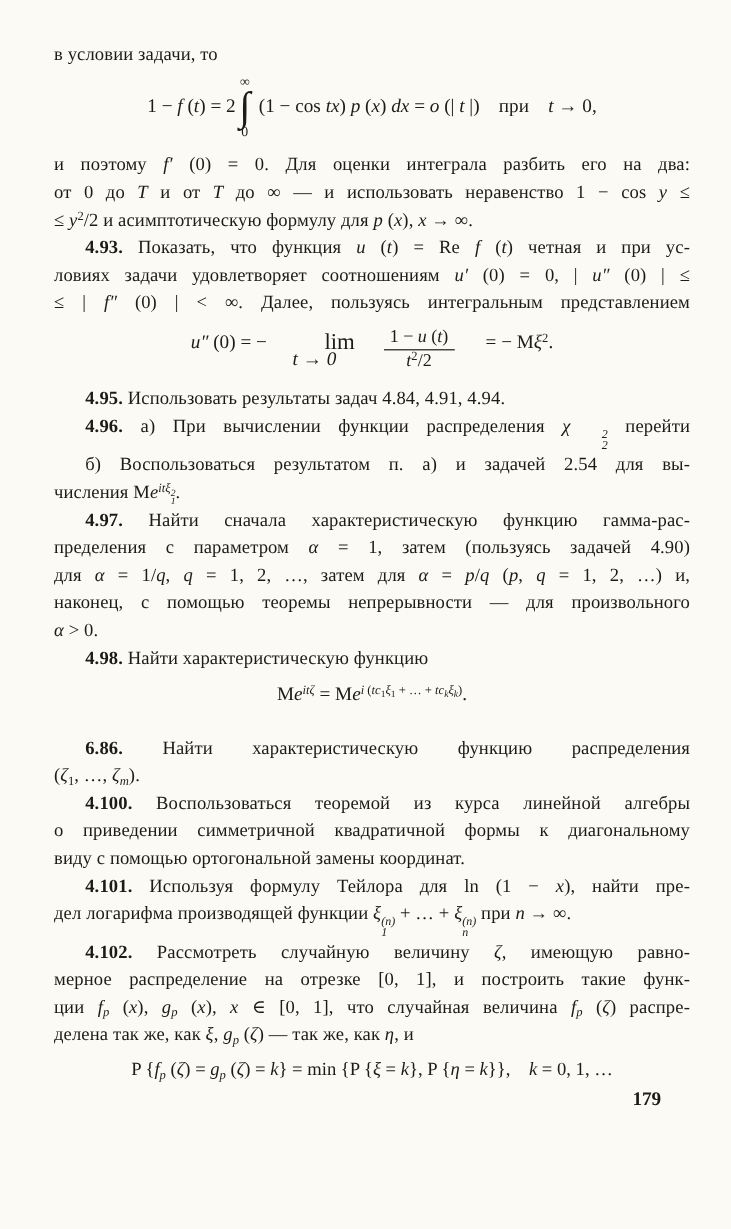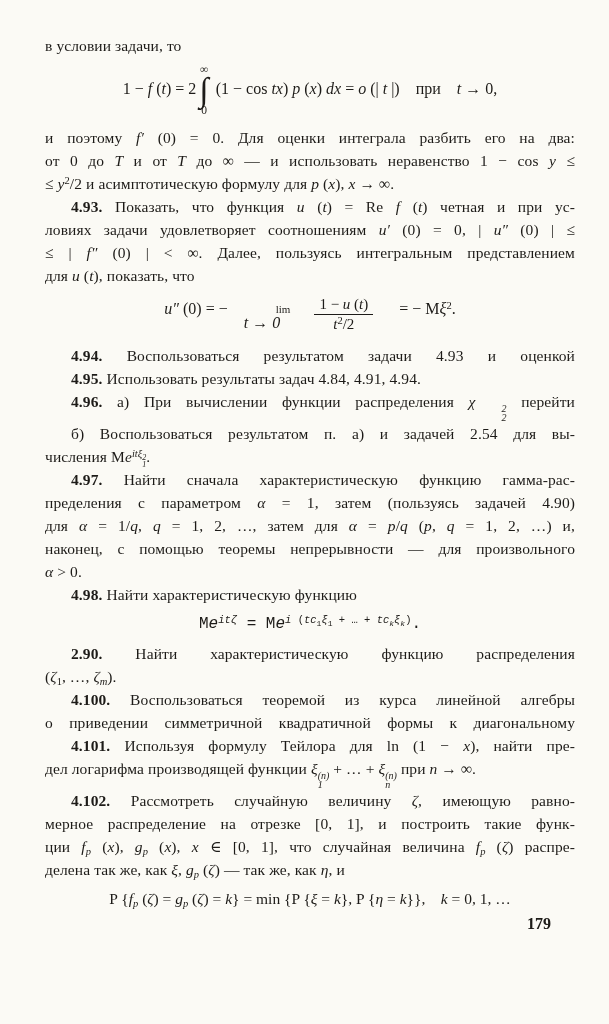--- a/index.html
+++ b/index.html
@@ -22,35 +22,35 @@
   sup.s,sub.s{font-size:10.5px;line-height:0;letter-spacing:0;}
   sup.s{vertical-align:5px;}
   sub.s{vertical-align:-3px;}
   sup.s .s{font-size:8px;}
   .formula{
     font-size:16px;line-height:1.2;
     text-align:center;text-align-last:center;
   }
   .f-492{margin:7px 0 10px;}
   .f-493{margin:9px 0 12px;}
-  .f-498{margin:9px 0 8px;font-family:Liberation Mono, monospace;}
+  .f-498{margin:9px 0 24px;}
   .f-4102{margin:9px 0 4px;font-size:15.5px;}
   
   .intg{display:inline-flex;flex-direction:column;align-items:center;
         vertical-align:middle;margin:0 3px;}
   .ib{font-size:11.5px;line-height:11px;}
   .isign{font-size:34px;line-height:30px;font-weight:400;}
   
   .frac{display:inline-block;text-align:center;vertical-align:-15px;
         margin:0 22px;font-size:15px;}
   .fnum{display:block;border-bottom:1.2px solid #1d1b18;padding:0 5px 1px;line-height:17px;}
   .fden{display:block;padding-top:1px;line-height:16px;}
   
   .lim{display:inline-block;text-align:center;vertical-align:-14px;margin:0 2px;}
-  .limtop{display:block;font-size:11px;line-height:16px;margin-left:42px;}
+  .limtop{display:block;font-size:19px;line-height:16px;margin-left:42px;}
   .limbot{display:block;font-size:16px;line-height:12px;font-style:italic;text-align:right;}
   
   .ss{display:inline-flex;flex-direction:column;align-items:flex-start;
       vertical-align:-5px;font-style:italic;letter-spacing:0;}
   .sst{font-size:10px;line-height:9px;}
   .ssb{font-size:10px;line-height:9px;}
   sup.s .ss{vertical-align:-3px;}
   sup.s .sst,sup.s .ssb{font-size:8px;line-height:7px;}
   .pagenum{
     text-align:right;font-weight:bold;font-size:16px;
@@ -74,27 +74,25 @@
       </div>
       <div class="block">
         <div class="line"><span>и поэтому </span><span class="i">f′</span><span> (0) = 0. Для оценки интеграла разбить его на два:</span></div>
         <div class="line"><span>от 0 до </span><span class="i">T</span><span> и от </span><span class="i">T</span><span> до ∞ — и использовать неравенство 1 − cos </span><span class="i">y</span><span> ≤</span></div>
         <div class="line last"><span>≤ </span><span class="i">y</span><sup class="s">2</sup><span>/2 и асимптотическую формулу для </span><span class="i">p</span><span> (</span><span class="i">x</span><span>), </span><span class="i">x</span><span> → ∞.</span></div>
       </div>
       <div class="block">
         <div class="line ind"><span class="b">4.93.</span><span> Показать, что функция </span><span class="i">u</span><span> (</span><span class="i">t</span><span>) = Re </span><span class="i">f</span><span> (</span><span class="i">t</span><span>) четная и при ус-</span></div>
         <div class="line"><span>ловиях задачи удовлетворяет соотношениям </span><span class="i">u′</span><span> (0) = 0, | </span><span class="i">u″</span><span> (0) | ≤</span></div>
         <div class="line"><span>≤ | </span><span class="i">f″</span><span> (0) | &lt; ∞. Далее, пользуясь интегральным представлением</span></div>
-        <div class="line last"><span>для </span><span class="i">u</span><span> (</span><span class="i">t</span><span>), показать, что</span></div>
       </div>
       <div class="block">
         <div class="formula f-493"><span class="i">u″</span><span> (0) = − </span><span class="lim"><span class="limtop">lim</span><span class="limbot">t → 0</span></span><span class="frac"><span class="fnum"><span>1 − </span><span class="i">u</span><span> (</span><span class="i">t</span><span>)</span></span><span class="fden"><span class="i">t</span><sup class="s">2</sup><span>/2</span></span></span><span> = − M</span><span class="i">ξ</span><sup class="s">2</sup><span>.</span></div>
       </div>
       <div class="block">
-        <div class="line ind"><span class="b">4.94.</span><span> Воспользоваться результатом задачи 4.93 и оценкой</span></div>
       </div>
       <div class="block">
         <div class="line ind last"><span class="b">4.95.</span><span> Использовать результаты задач 4.84, 4.91, 4.94.</span></div>
       </div>
       <div class="block">
         <div class="line ind"><span class="b">4.96.</span><span> а) При вычислении функции распределения </span><span class="i">χ</span><span class="ss">
             <span class="sst">2</span>
             <span class="ssb">2</span>
           </span><span> перейти</span></div>
       </div>
@@ -112,26 +110,27 @@
         <div class="line"><span>наконец, с помощью теоремы непрерывности — для произвольного</span></div>
         <div class="line last"><span class="i">α</span><span> &gt; 0.</span></div>
       </div>
       <div class="block">
         <div class="line ind last"><span class="b">4.98.</span><span> Найти характеристическую функцию</span></div>
       </div>
       <div class="block">
         <div class="formula f-498"><span>M</span><span class="i">e</span><sup class="s"><span class="i">itζ</span></sup><span> = M</span><span class="i">e</span><sup class="s"><span class="i">i</span><span> (</span><span class="i">tc</span><sub class="s">1</sub><span class="i">ξ</span><sub class="s">1</sub><span> + … + </span><span class="i">tc</span><sub class="s"><span class="i">k</span></sub><span class="i">ξ</span><sub class="s"><span class="i">k</span></sub><span>)</span></sup><span>.</span></div>
       </div>
       <div class="block">
-        <div class="line ind"><span class="b">2.90.</span><span> Найти характеристическую функцию распределения</span></div>
+        <div class="line ind"><span class="b">6.86.</span><span> Найти характеристическую функцию распределения</span></div>
         <div class="line last"><span>(</span><span class="i">ζ</span><sub class="s">1</sub><span>, …, </span><span class="i">ζ</span><sub class="s"><span class="i">m</span></sub><span>).</span></div>
       </div>
       <div class="block">
         <div class="line ind"><span class="b">4.100.</span><span> Воспользоваться теоремой из курса линейной алгебры</span></div>
         <div class="line"><span>о приведении симметричной квадратичной формы к диагональному</span></div>
+        <div class="line last"><span>виду с помощью ортогональной замены координат.</span></div>
       </div>
       <div class="block">
         <div class="line ind"><span class="b">4.101.</span><span> Используя формулу Тейлора для ln (1 − </span><span class="i">x</span><span>), найти пре-</span></div>
         <div class="line last"><span>дел логарифма производящей функции </span><span class="i">ξ</span><span class="ss">
             <span class="sst">(n)</span>
             <span class="ssb">1</span>
           </span><span> + … + </span><span class="i">ξ</span><span class="ss">
             <span class="sst">(n)</span>
             <span class="ssb">n</span>
           </span><span> при </span><span class="i">n</span><span> → ∞.</span></div>

